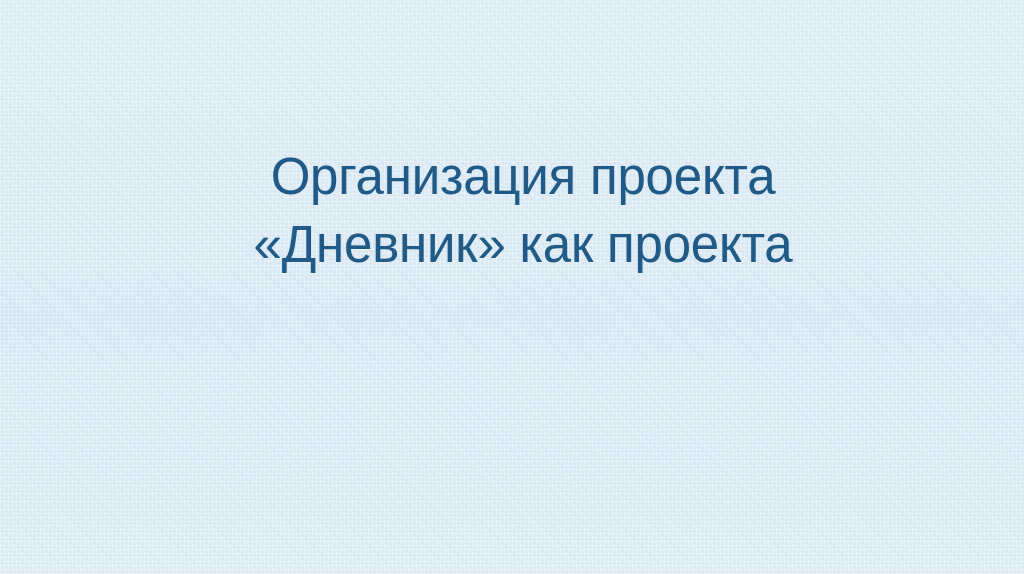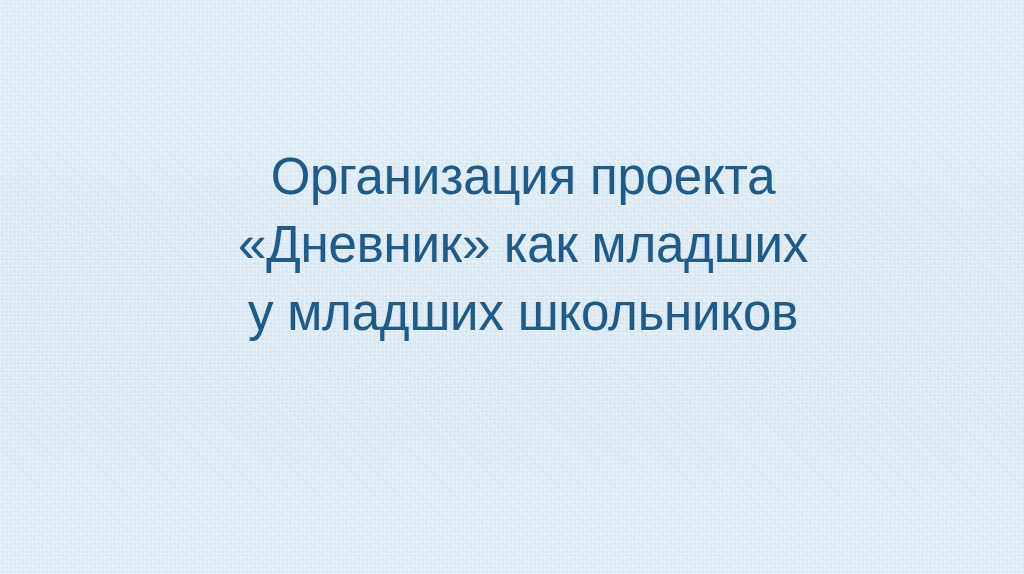--- a/index.html
+++ b/index.html
@@ -73,17 +73,16 @@
       0 0 1px rgba(32,91,135,0.35);
   }
 </style>
 </head>
 <body>
 
 <div id="slide">
 
   <div id="title-block">
     <span class="title-line">Организация проекта</span>
-    <span class="title-line">«Дневник» как младших</span>
-    <span class="title-line">у младших школьников</span>
+    <span class="title-line">«Дневник» как проекта</span>
   </div>
 
 </div>
 
 </body></html>

